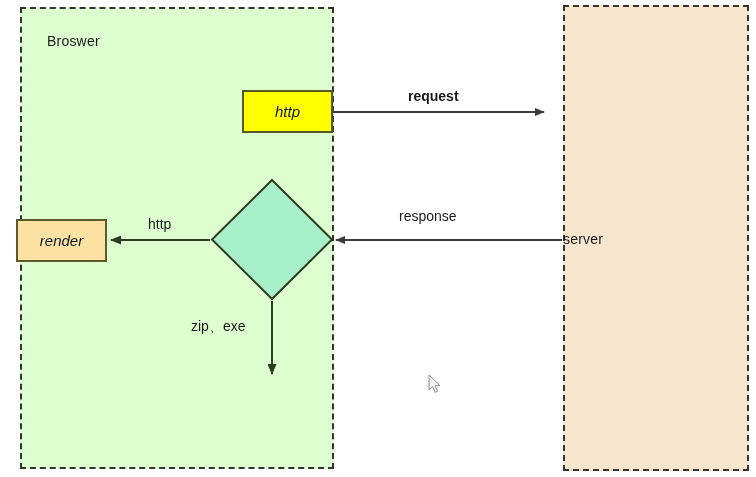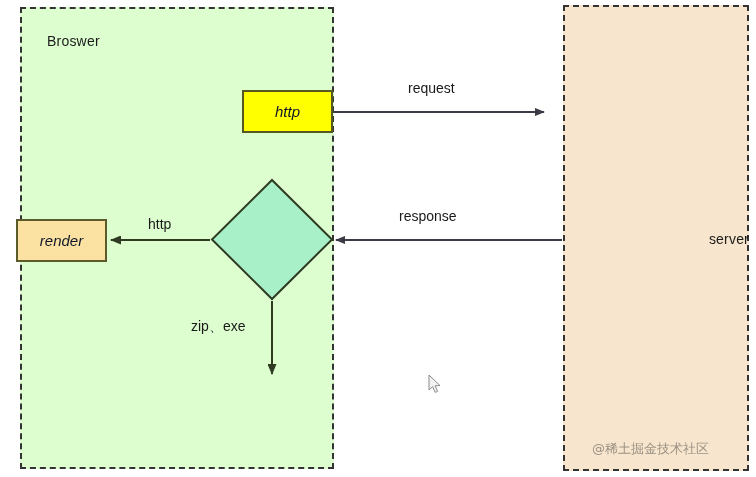--- a/index.html
+++ b/index.html
@@ -38,21 +38,21 @@
   }
 
   .zone-title {
     position: absolute;
     font-size: 14px;
     color: #1a1a1a;
     letter-spacing: .2px;
     white-space: nowrap;
   }
   #browser-title { left: 47px; top: 33px; }
-  #server-title  { left: 563px; top: 231px; width: 186px; text-align: right; }
+  #server-title  { left: 563px; top: 231px; width: 186px; text-align: left; }
 
   
   .node {
     position: absolute;
     box-sizing: border-box;
     display: flex;
     align-items: center;
     justify-content: center;
     font-size: 15px;
     color: #0f172a;
@@ -102,21 +102,21 @@
     pointer-events: none;
   }
 
   
   .edge-label {
     position: absolute;
     font-size: 14px;
     color: #1a1a1a;
     white-space: nowrap;
   }
-  #label-request  { left: 408px; top: 80px; }
+  #label-request  { left: 408px; top: 88px; font-weight: bold; }
   #label-response { left: 368px; top: 208px; margin-left: 31px; }
   #label-html     { left: 148px; top: 216px; }
   #label-zipexe   { left: 191px; top: 318px; }
 
   
   #watermark {
     position: absolute;
     left: 592px;
     top: 440px;
     font-size: 13px;
@@ -173,19 +173,18 @@
   </div>
 
   <div class="node" id="render-node">render</div>
 
 
   <div class="edge-label" id="label-request">request</div>
   <div class="edge-label" id="label-response">response</div>
   <div class="edge-label" id="label-html">http</div>
   <div class="edge-label" id="label-zipexe">zip、exe</div>
 
-  <div id="watermark">@稀土掘金技术社区</div>
 
   <svg id="mouse-cursor" viewBox="0 0 14 20" xmlns="http://www.w3.org/2000/svg">
     <path d="M1,1 L1,16 L4.6,12.6 L7.2,18.4 L9.6,17.3 L7.1,11.8 L12,11.6 z" fill="#f2f2f2" stroke="#8a8a8a" stroke-width="1"></path>
   </svg>
 
 </div>
 
 </body></html>

